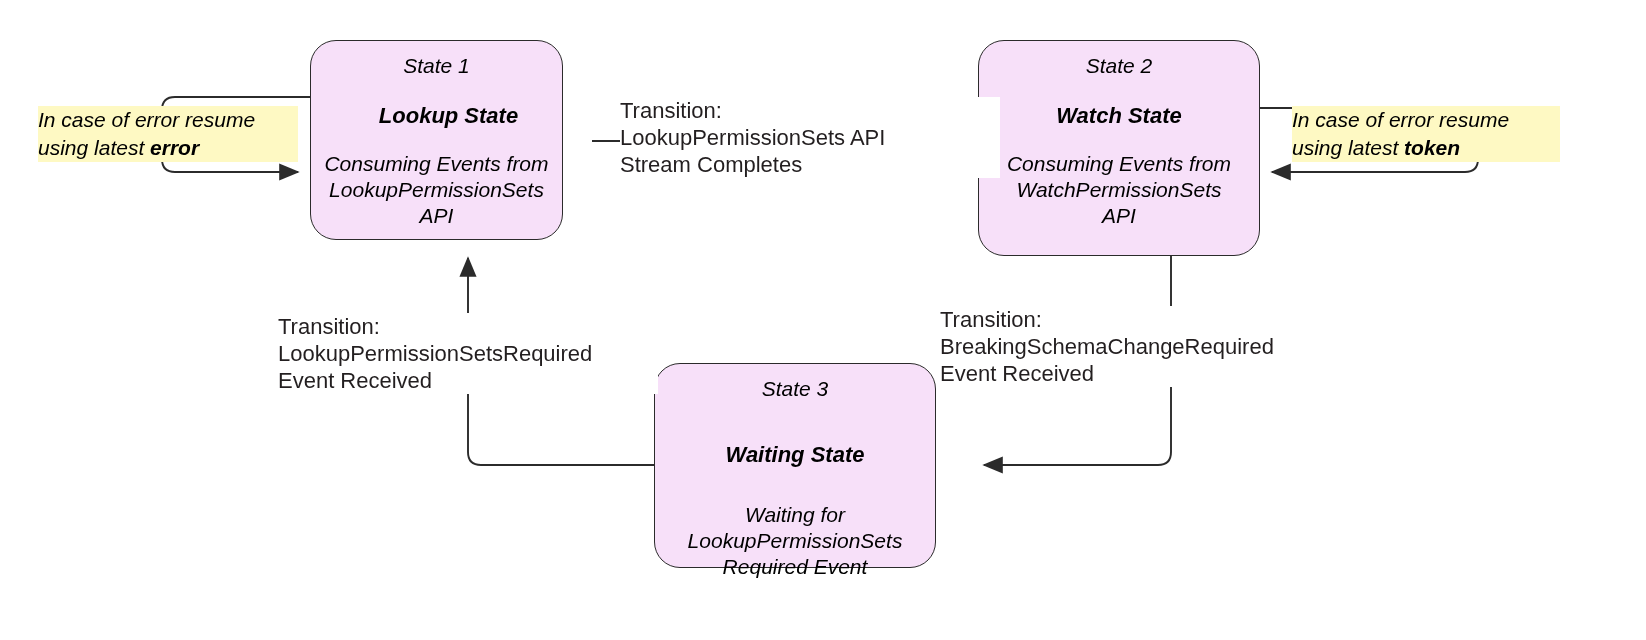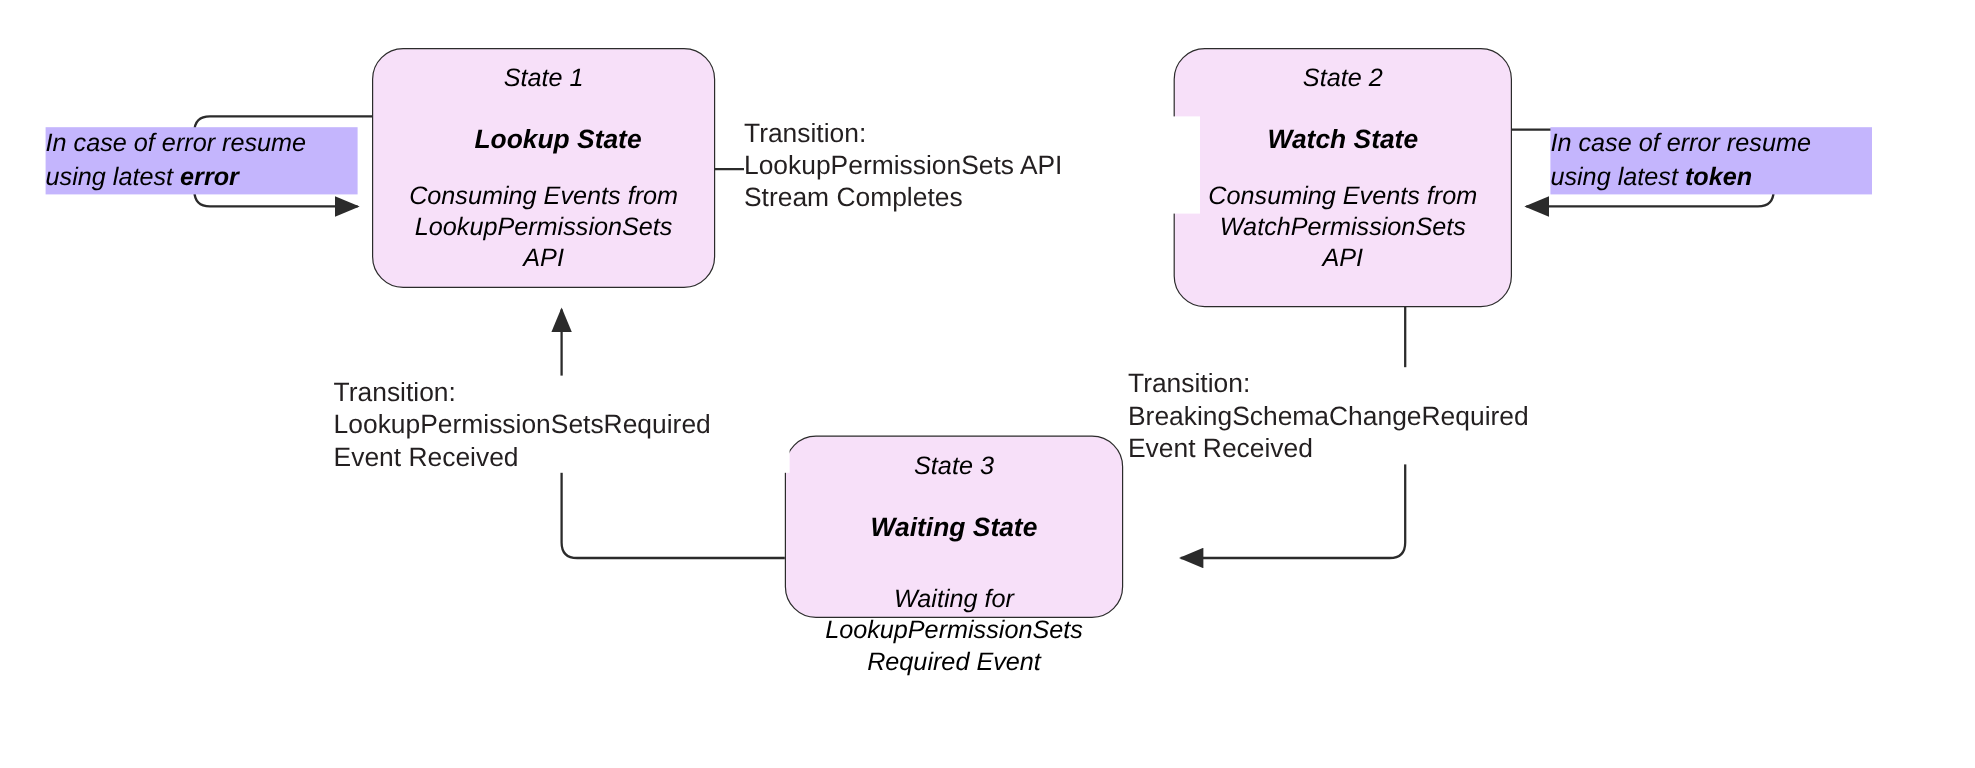--- a/index.html
+++ b/index.html
@@ -65,21 +65,21 @@
     white-space: pre-line;
     background: #ffffff;
   }
   .note-label {
     position: absolute;
     font-size: 21px;
     line-height: 28px;
     font-style: italic;
     color: #000000;
     text-align: left;
-    background: #c4b5fd;
+    background: #fef9c3;
   }
   .note-label b {
     font-weight: bold;
     font-style: italic;
   }
 </style>
 </head>
 <body>
 
 <div id="canvas">
@@ -95,39 +95,39 @@
 
     <path d="M 310 97 L 175 97 Q 162 97 162 110 L 162 159 Q 162 172 175 172 L 298 172" fill="none" stroke="#2b2b2b" stroke-width="1.9" marker-end="url(#arrow)"></path>
 
     <path d="M 1260 108 L 1465 108 Q 1478 108 1478 121 L 1478 159 Q 1478 172 1465 172 L 1272 172" fill="none" stroke="#2b2b2b" stroke-width="1.9" marker-end="url(#arrow)"></path>
 
     <path d="M 654 465 L 481 465 Q 468 465 468 452 L 468 258" fill="none" stroke="#2b2b2b" stroke-width="1.9" marker-end="url(#arrow)"></path>
 
     <path d="M 1171 248 L 1171 452 Q 1171 465 1158 465 L 984 465" fill="none" stroke="#2b2b2b" stroke-width="1.9" marker-end="url(#arrow)"></path>
   </svg>
 
-  <div class="state-node" style="left:310px; top:40px; width:286px; height:200px; padding-top:12px;">
+  <div class="state-node" style="left:310px; top:40px; width:253px; height:200px; padding-top:12px;">
     <div class="state-index">State 1</div>
     <div class="state-title" style="margin-top:24px;margin-left:24px;">Lookup State</div>
     <div class="state-desc" style="margin-top:22px;">Consuming Events from
 LookupPermissionSets
 API</div>
   </div>
 
   <div class="state-node" style="left:978px; top:40px; width:282px; height:216px; padding-top:12px;">
     <div class="state-index">State 2</div>
     <div class="state-title" style="margin-top:24px;">Watch State</div>
     <div class="state-desc" style="margin-top:22px;">Consuming Events from
 WatchPermissionSets
 API</div>
   </div>
 
-  <div class="state-node" style="left:654px; top:363px; width:282px; height:152px; padding-top:12px;">
+  <div class="state-node" style="left:654px; top:363px; width:282px; height:205px; padding-top:12px;">
     <div class="state-index">State 3</div>
-    <div class="state-title" style="margin-top:25px;">Waiting State</div>
+    <div class="state-title" style="margin-top:40px;">Waiting State</div>
     <div class="state-desc" style="margin-top:34px;font-style:italic;">Waiting for
 LookupPermissionSets
 Required Event</div>
   </div>
 
   <div class="edge-label" style="left:620px; top:97px; width:380px;">Transition:
 LookupPermissionSets API
 Stream Completes</div>
 
   <div class="edge-label" style="left:278px; top:313px; width:380px;">Transition:

